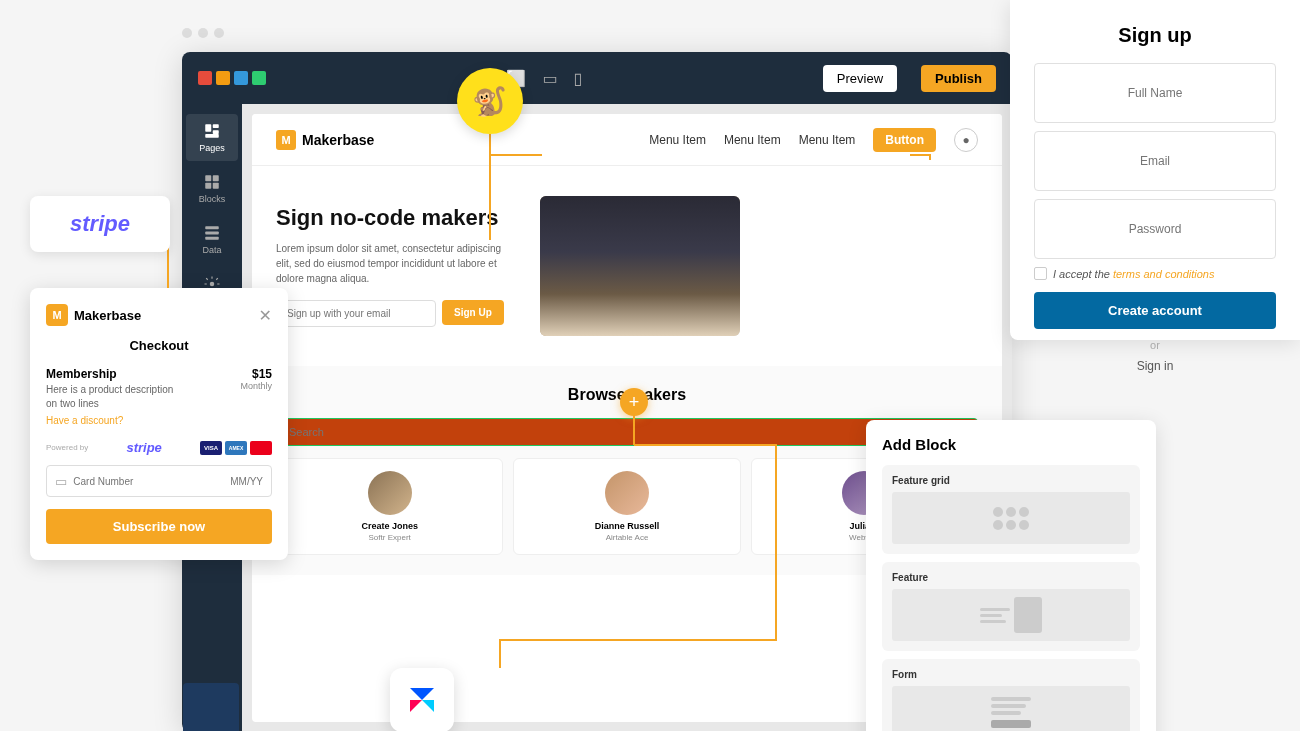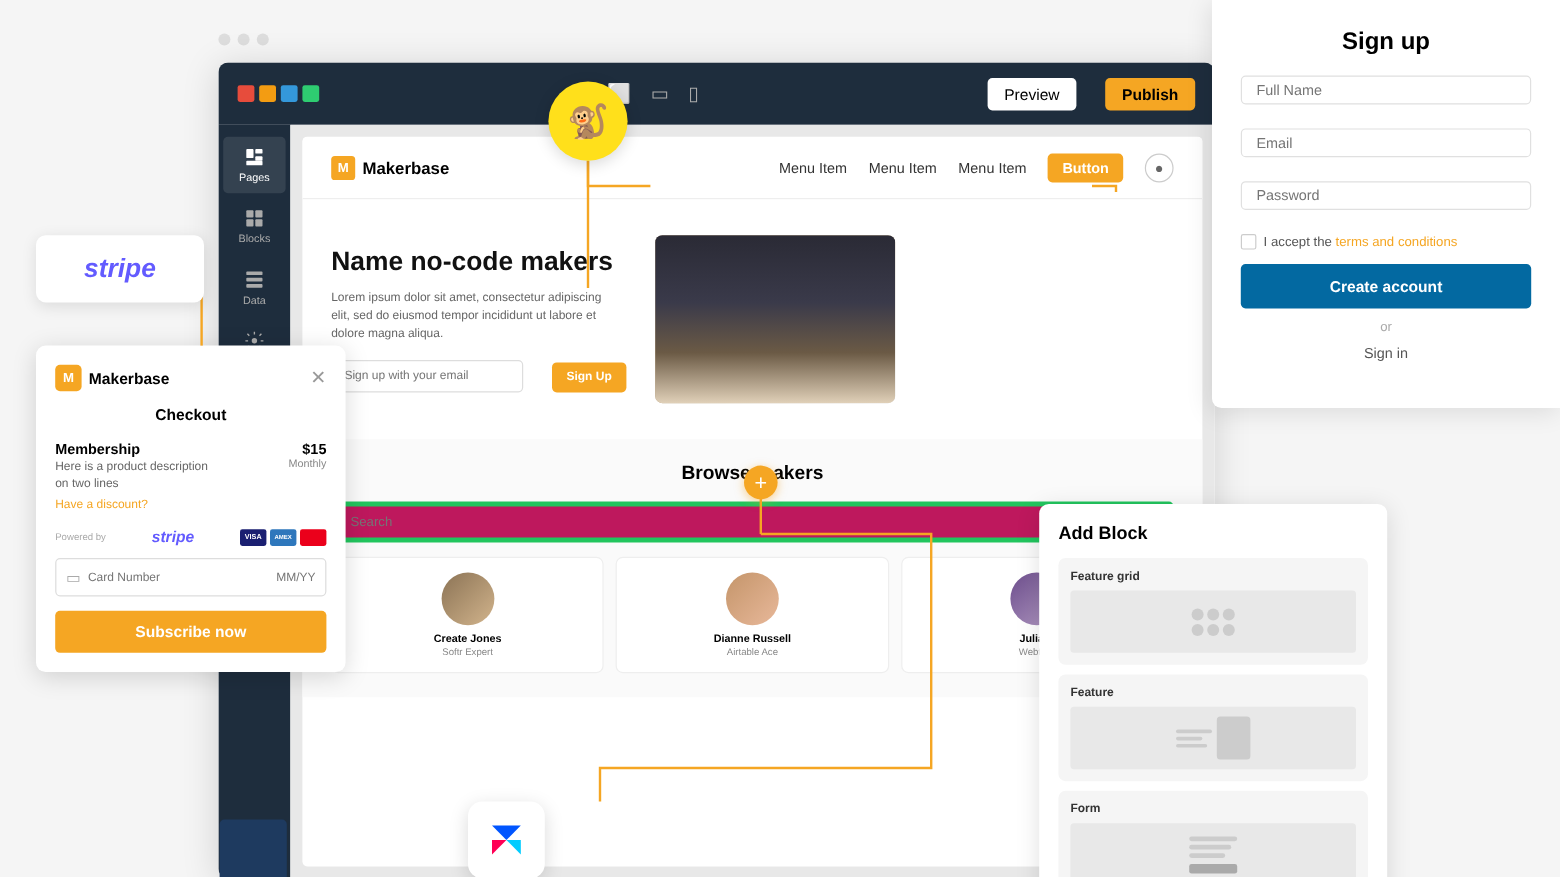--- a/index.html
+++ b/index.html
@@ -226,22 +226,22 @@
     .hero-text p {
       font-size: 10px;
       color: #666;
       line-height: 1.5;
       max-width: 240px;
       margin-bottom: 14px;
     }
 
     .hero-email-row {
       display: flex;
-      gap: 24px;
-      align-items: flex-end;
+      gap: 6px;
+      align-items: flex-start;
     }
 
     .hero-email-input {
       padding: 7px 10px;
       border: 1px solid #ddd;
       border-radius: 4px;
       font-size: 10px;
       width: 160px;
       color: #aaa;
     }
@@ -284,25 +284,25 @@
     .browse-title {
       text-align: center;
       font-size: 16px;
       font-weight: 700;
       margin-bottom: 14px;
     }
 
     .browse-search {
       width: 100%;
       padding: 7px 12px;
-      border: 4px solid #22c55e;
+      border: 1px solid #22c55e;
       border-radius: 4px;
       font-size: 11px;
       margin-bottom: 12px;
-      background: #be185d;
+      background: #c2410c;
     }
 
     .makers-grid {
       display: flex;
       gap: 10px;
     }
 
     .maker-card {
       flex: 1;
       background: #fff;
@@ -439,34 +439,36 @@
 
     .signup-title {
       font-size: 20px;
       font-weight: 700;
       text-align: center;
       margin-bottom: 16px;
     }
 
     .signup-input {
       width: 100%;
-      padding: 4px 12px;
+      padding: 22px 12px;
       border: 1px solid #e0e0e0;
       border-radius: 4px;
       font-size: 12px;
-      margin-bottom: 20px;
+      margin-bottom: 8px;
       color: #999;
       outline: none;
+      text-align: center;
     }
 
     .signup-checkbox-row {
       display: flex;
       align-items: center;
       gap: 6px;
       margin-bottom: 12px;
+      font-style: italic;
     }
 
     .signup-checkbox {
       width: 13px;
       height: 13px;
       border: 1.5px solid #ccc;
       border-radius: 2px;
       flex-shrink: 0;
     }
 
@@ -906,21 +908,21 @@
           <span class="nav-link">Menu Item</span>
           <span class="nav-link">Menu Item</span>
           <span class="nav-link">Menu Item</span>
           <span class="nav-btn">Button</span>
           <div class="nav-user-icon">●</div>
         </div>
       </div>
 
       <div class="site-hero">
         <div class="hero-text">
-          <h1>Name no-code makers</h1>
+          <h1>Sign no-code makers</h1>
           <p>Lorem ipsum dolor sit amet, consectetur adipiscing elit, sed do eiusmod tempor incididunt ut labore et dolore magna aliqua.</p>
           <div class="hero-email-row">
             <input class="hero-email-input" type="email" placeholder="Sign up with your email" style="">
             <button class="hero-signup-btn">Sign Up</button>
           </div>
         </div>
         <div class="hero-image">
           <div class="hero-desk-scene"></div>
         </div>
       </div>

